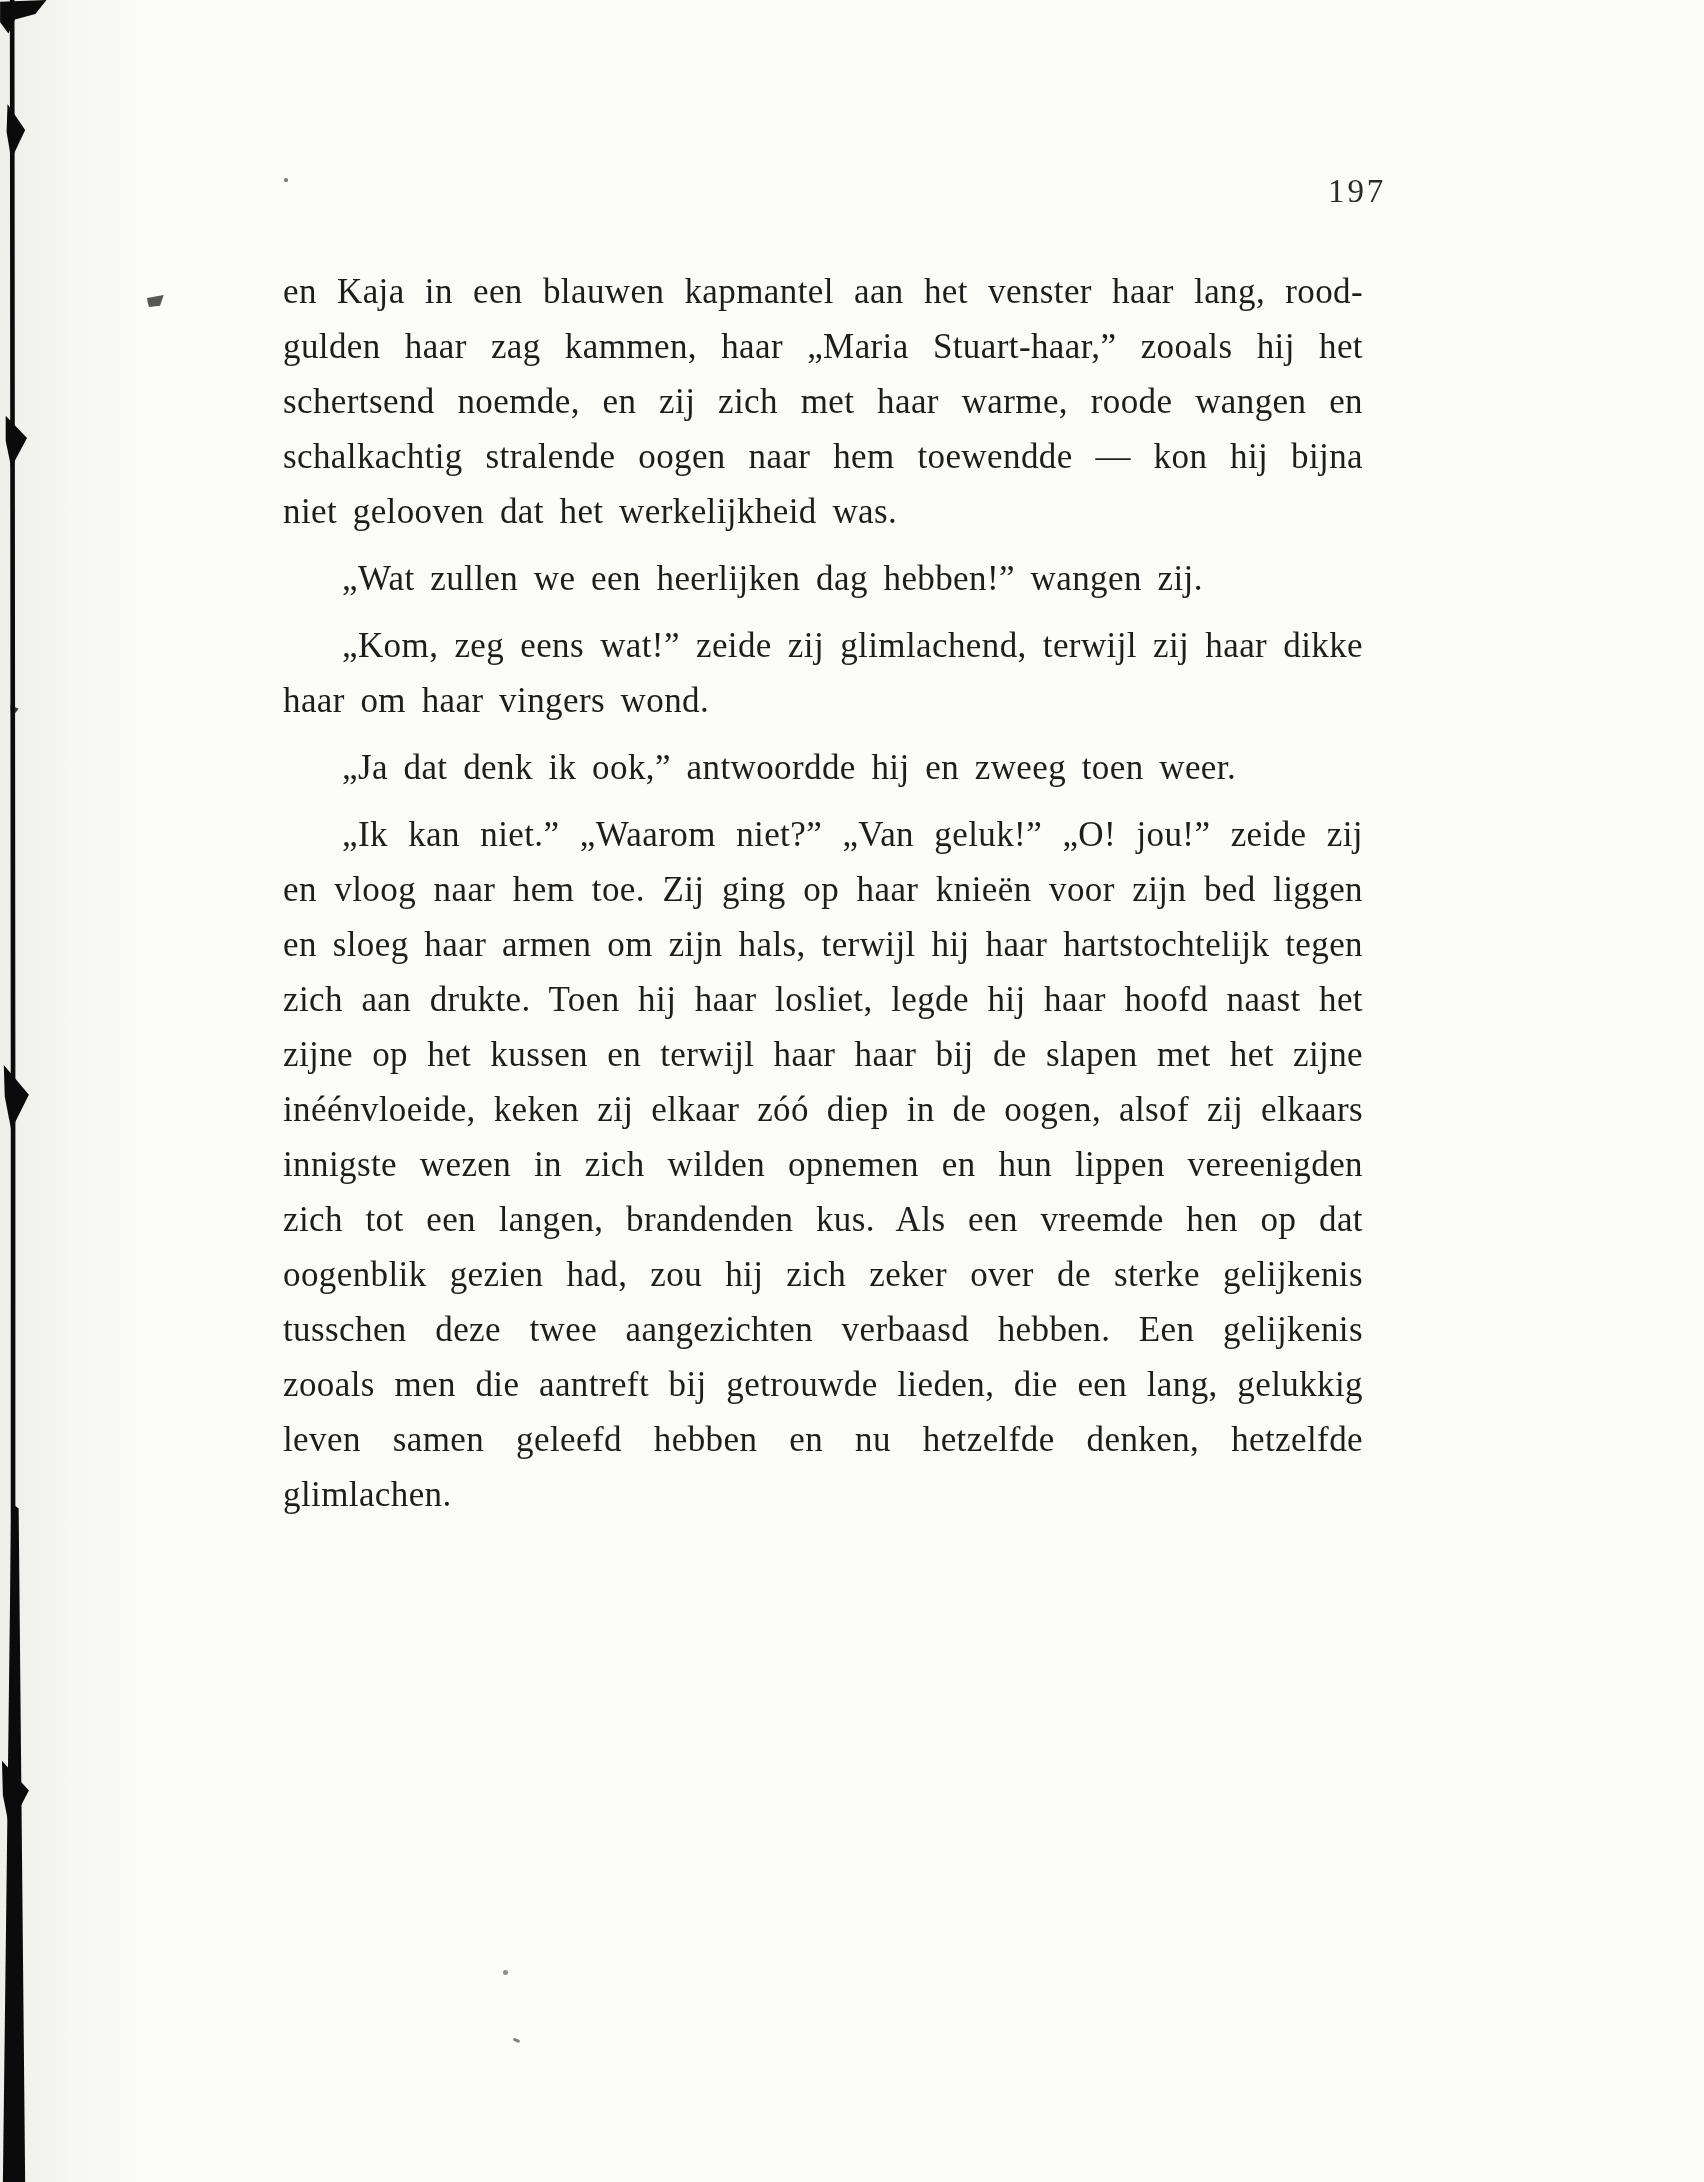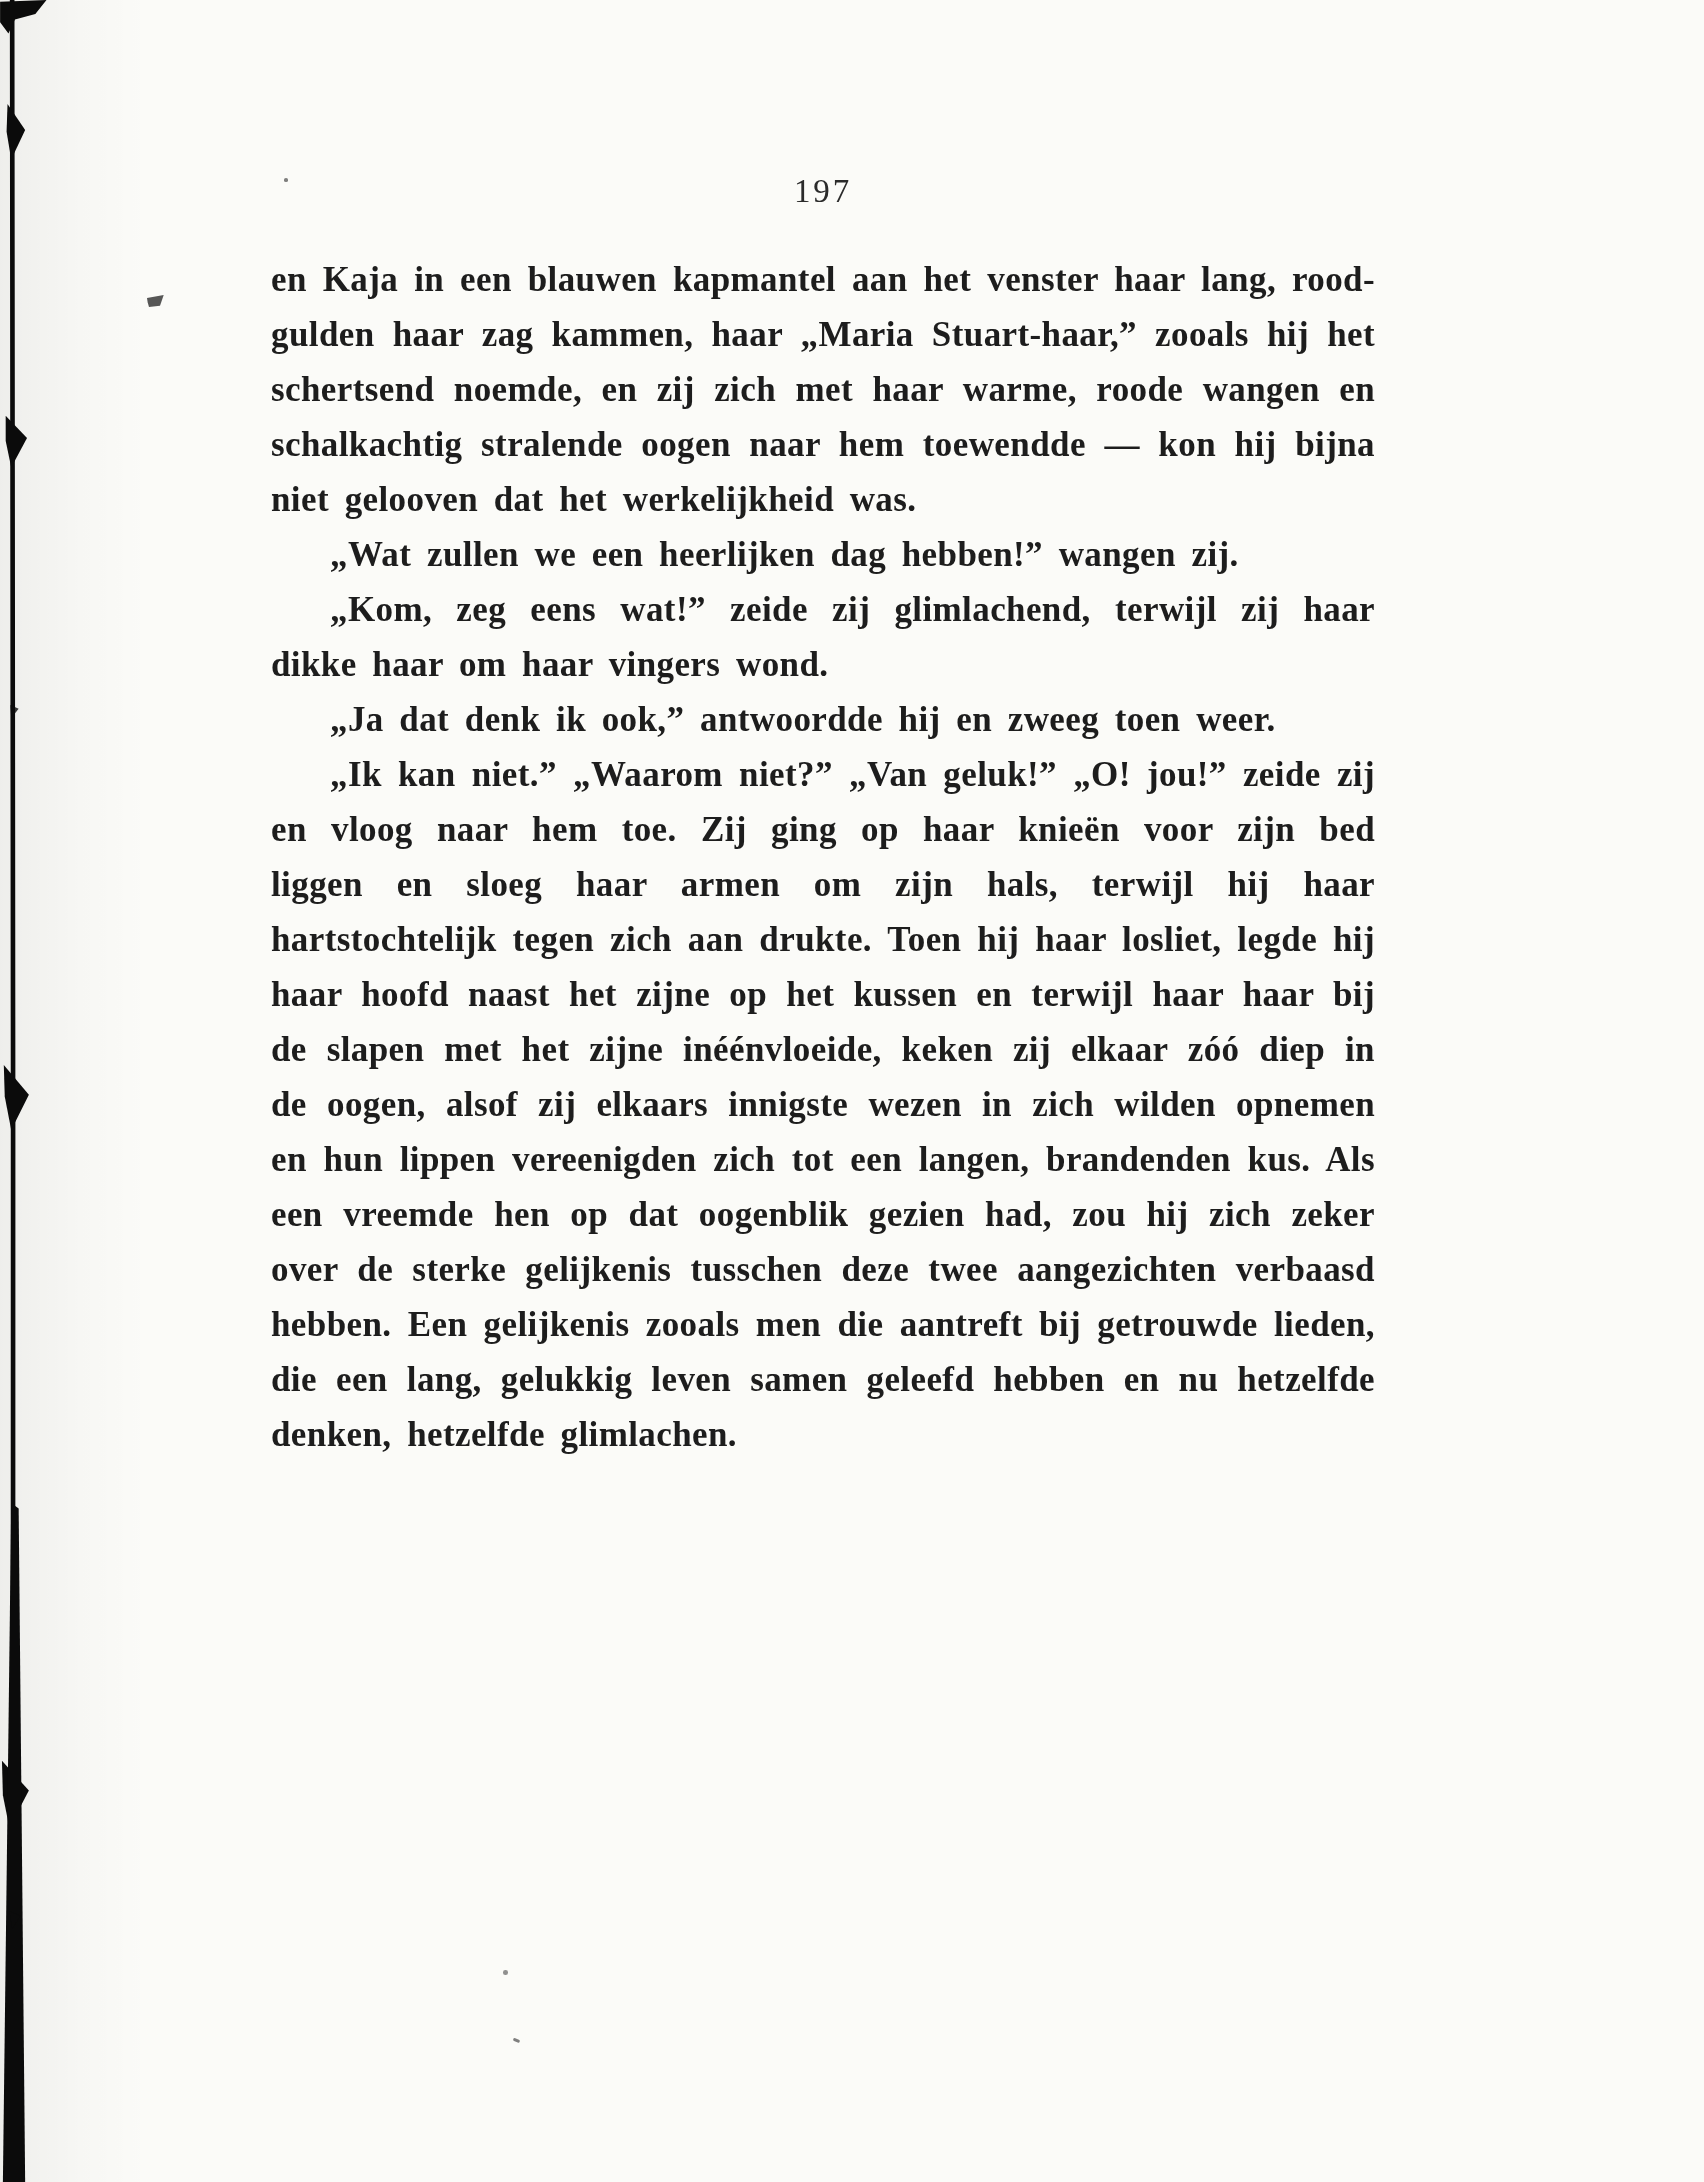--- a/index.html
+++ b/index.html
@@ -18,43 +18,42 @@
     background: linear-gradient(90deg, rgba(0,0,0,0.05) 0px, rgba(0,0,0,0.015) 83px, rgba(0,0,0,0) 148px), #fbfbf8;
   }
   .binding {
     position: absolute;
     left: 0;
     top: 0;
   }
   .page-number {
     position: absolute;
     top: 173px;
-    left: 271px;
+    left: 282px;
     width: 1104px;
-    text-align: center;
+    text-align: right;
     font-size: 33px;
     letter-spacing: 2.8px;
     color: #2b2b2b;
   }
   .text-block {
     position: absolute;
     top: 252px;
     left: 271px;
     width: 1104px;
     font-size: 35px;
     line-height: 55px;
     color: #1d1d1d;
     text-align: justify;
     word-spacing: 6.5px;
     letter-spacing: 0.4px;
   }
   .text-block p {
-    margin: 0;
+    margin: 12px;
     text-indent: 59px;
-    font-weight: bold;
   }
   .text-block p.no-indent {
     text-indent: 0;
   }
   .margin-mark {
     position: absolute;
     left: 147px;
     top: 295px;
     width: 16.7px;
     height: 12px;

